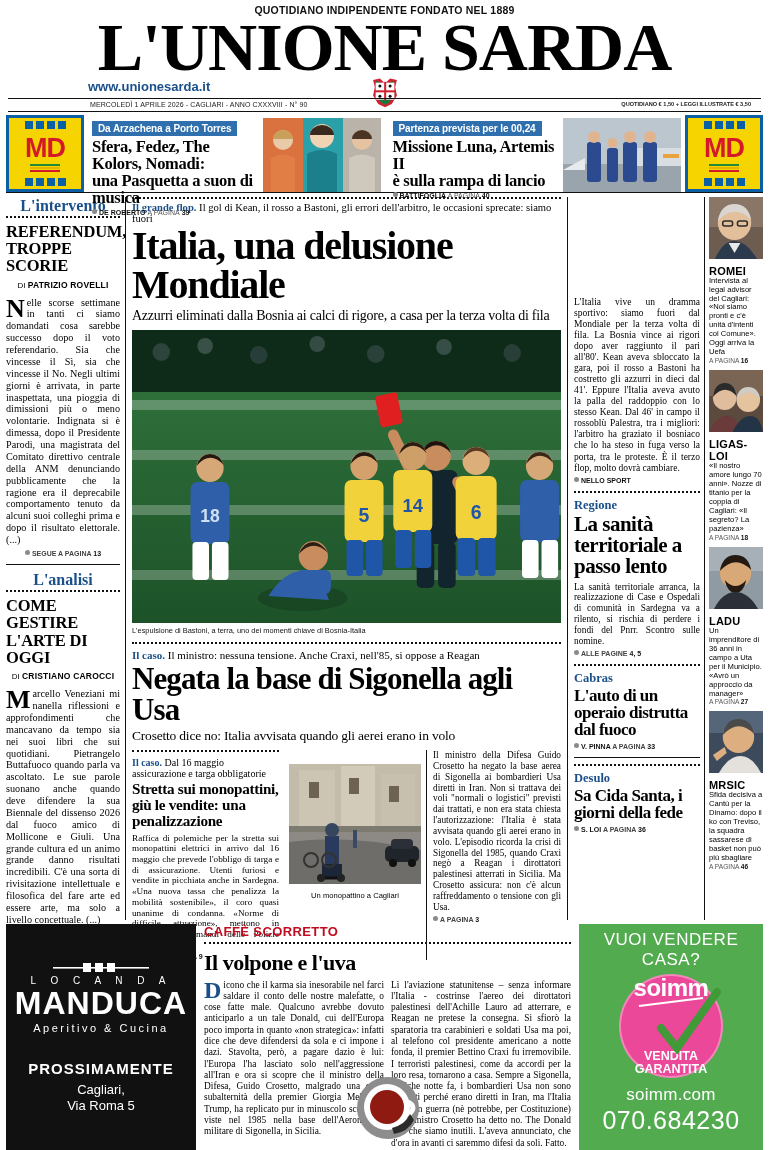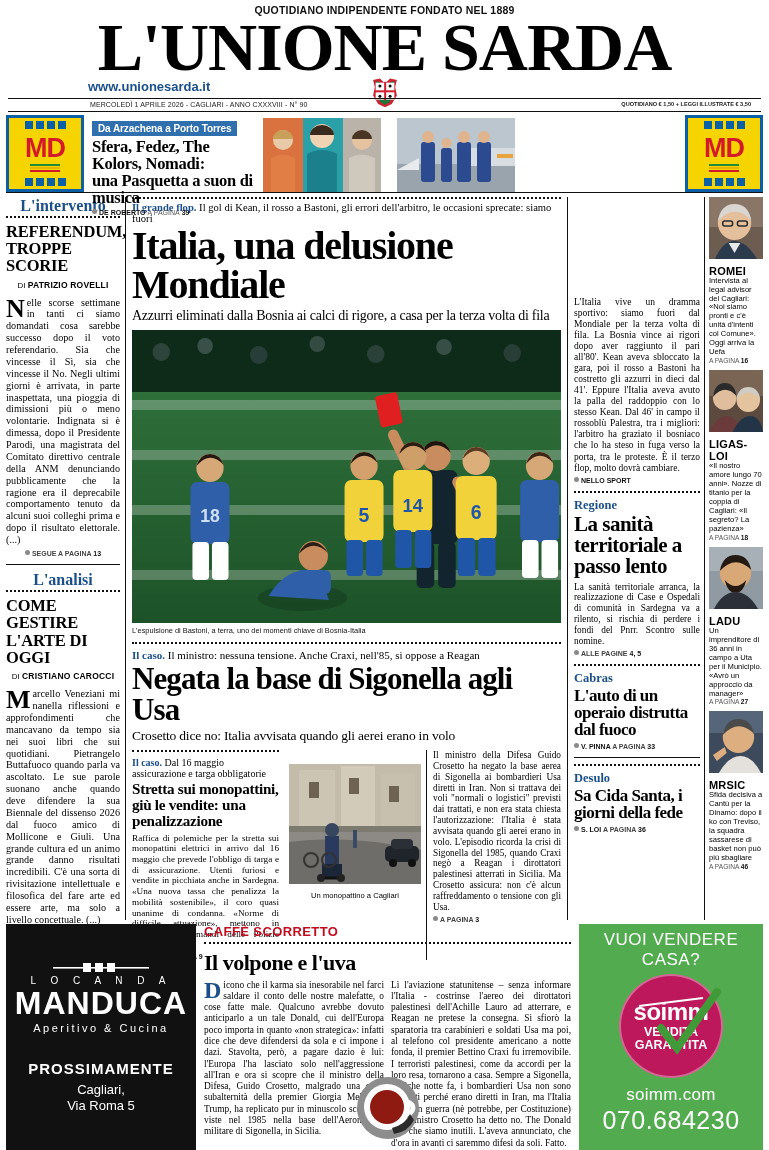--- a/index.html
+++ b/index.html
@@ -305,22 +305,22 @@
 
   .ad-soimm {
     width:184px; flex:0 0 184px; background:#52ab4e; color:#fff;
     display:flex; flex-direction:column; align-items:center;
     font-family:"Liberation Sans", sans-serif; text-align:center;
     padding-top:6px; position:relative;
   }
   .sm-q { font-size:17px; line-height:1.2; letter-spacing:.5px; }
   .sm-badge {
     width:104px; height:104px; border-radius:50%;
-    background:#be185d; margin-top:4px;
-    display:flex; flex-direction:column; align-items:center; justify-content:center;
+    background:#ec4899; margin-top:4px;
+    display:flex; flex-direction:column; align-items:center; justify-content:space-between;
     position:relative; border:2px solid rgba(255,255,255,.35);
   }
   .sm-logo { font-size:24px; font-weight:bold; letter-spacing:-.5px; line-height:1; }
   .sm-vend { font-size:12.5px; font-weight:bold; line-height:1.05; margin-top:2px; }
   .sm-site { font-size:17px; margin-top:7px; letter-spacing:.3px; }
   .sm-tel { font-size:25px; letter-spacing:.5px; margin-top:1px; }
 
   
   .ph { width:100%; height:100%; display:block; }
 </style>
@@ -399,20 +399,31 @@
           <path d="M47 17a12 10 0 0124 0z" fill="#3a2a1e"></path>
         <circle cx="99" cy="22" r="10" fill="#e6c3a0"></circle>
           <path d="M89 21a10 9 0 0120 0z" fill="#4a3524"></path>
         <path d="M8 74 L8 40 Q20 33 32 40 L32 74Z" fill="#e07e46"></path>
         <path d="M44 74 L44 36 Q59 28 74 36 L74 74Z" fill="#1b7f8c"></path>
         <path d="M86 74 L86 40 Q99 33 112 40 L112 74Z" fill="#cfc8bd"></path>
       </svg>
     </div>
 
     <div class="promo right">
+      <div class="promo-text">
+        <span class="promo-kicker">Partenza prevista per le 00,24</span>
+        <div class="promo-title">
+          <div>Missione Luna, Artemis II</div>
+          <div>è sulla rampa di lancio</div>
+        </div>
+        <div class="byline">
+          <span class="bullet"></span><span>BATTIFOGLIA</span>
+          <span class="pg">A PAGINA</span> <span class="num">40</span>
+        </div>
+      </div>
       <svg class="promo-photo" viewBox="0 0 118 74" preserveAspectRatio="none">
         <rect width="118" height="74" fill="#bcc6cf"></rect>
         <rect y="46" width="118" height="28" fill="#9aa4ad"></rect>
         <rect x="70" y="30" width="48" height="18" fill="#d8dde2"></rect>
         <g fill="#2b4a8f">
           <rect x="24" y="24" width="14" height="40" rx="3"></rect>
             <circle cx="31" cy="19" r="6" fill="#e0b48e"></circle>
           <rect x="44" y="30" width="11" height="34" rx="3"></rect>
             <circle cx="49.5" cy="25" r="5" fill="#e0b48e"></circle>
           <rect x="60" y="24" width="14" height="40" rx="3"></rect>

